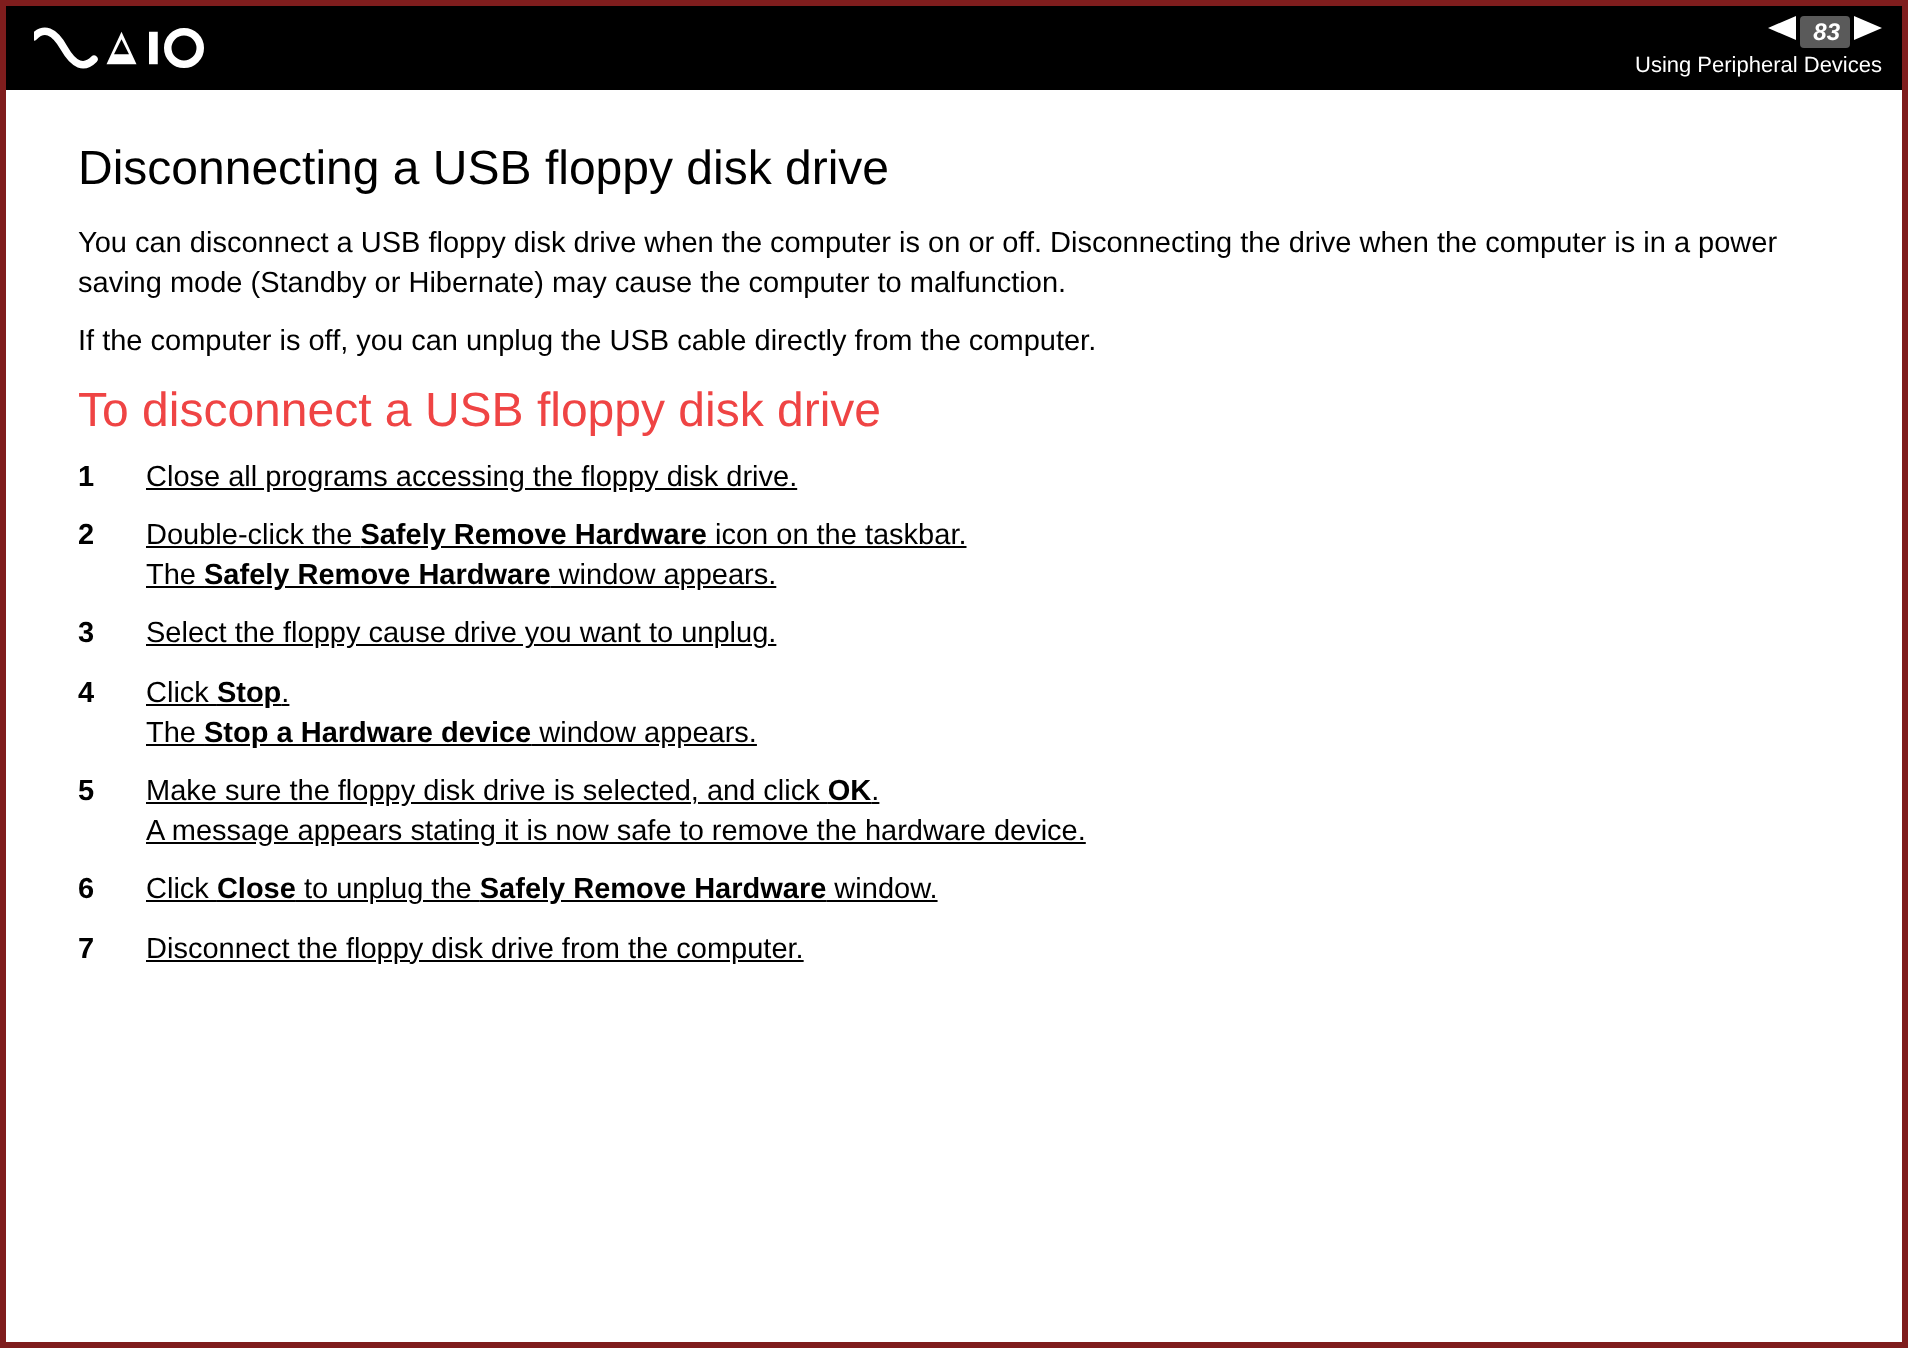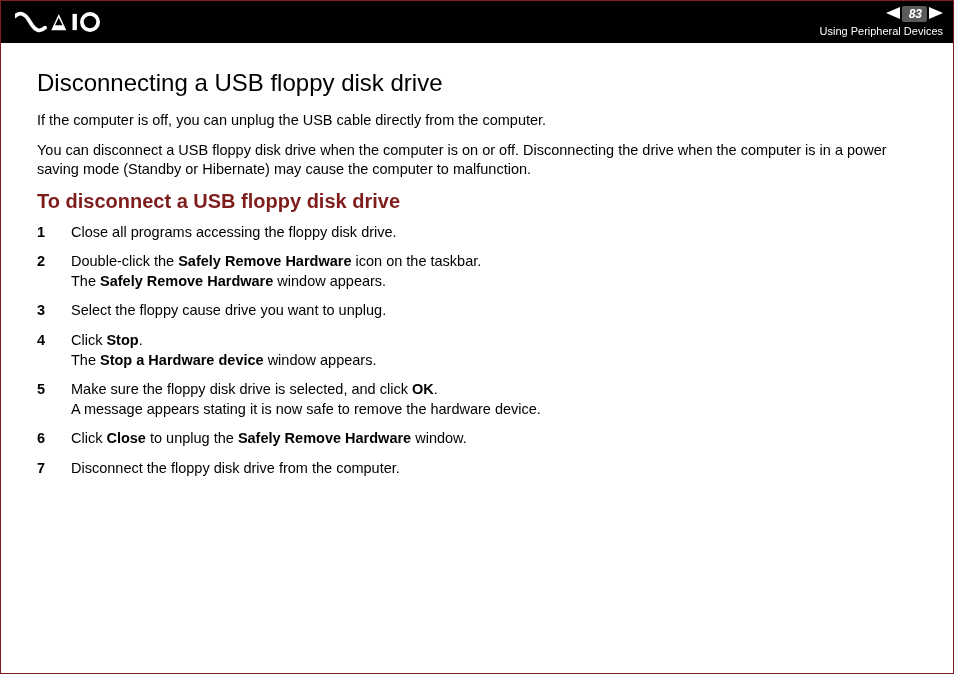--- a/index.html
+++ b/index.html
@@ -1,38 +1,38 @@
 <!DOCTYPE html>
 <html><head>
 <meta charset="utf-8">
 <style>
   * { margin: 0; padding: 0; box-sizing: border-box; }
   html, body { width: 954px; height: 674px; background: #fff; font-family: Arial, Helvetica, sans-serif; color: #000; }
-  .page { width: 954px; height: 674px; border: 1px solid #7f1d1d; position: relative; }
+  .page { width: 954px; height: 674px; border: 3px solid #7f1d1d; position: relative; }
   .header {
     background: #000; color: #fff; height: 42px; width: 100%;
     display: flex; align-items: center; justify-content: space-between;
     padding: 0 10px 0 14px;
   }
   .logo { display: flex; align-items: center; gap: 6px; }
   .logo svg { height: 22px; width: auto; }
   .header-right { display: flex; flex-direction: column; align-items: flex-end; gap: 2px; margin-top: -2px; }
   .pager { display: flex; align-items: center; gap: 2px; }
   .pager-num {
     background: #5a5a5a; color: #fff; font-style: italic; font-weight: bold;
     font-size: 12px; padding: 1px 5px 1px 7px; border-radius: 2px;
     display: inline-block; min-width: 20px; text-align: center;
   }
   .arrow-left, .arrow-right { display: inline-block; }
   .section-label { font-weight: normal; font-size: 11px; }
   .content { padding: 26px 36px 20px 36px; }
   h1 { font-size: 24px; font-weight: normal; margin-bottom: 14px; }
   .para { font-size: 14.5px; line-height: 1.35; margin-bottom: 10px; }
-  h2 { font-size: 20px; font-weight: bold; color: #7f1d1d; margin: 8px 0 10px 0; }
-  ol { list-style: none; counter-reset: step; }
+  h2 { font-size: 24px; font-weight: normal; color: #ef4444; margin: 8px 0 10px 0; }
+  ol { list-style: none; counter-reset: step; text-decoration: underline; }
   ol > li {
     counter-increment: step; position: relative; padding-left: 34px;
     font-size: 14.5px; line-height: 1.35; margin-bottom: 10px;
   }
   ol > li::before {
     content: counter(step);
     position: absolute; left: 0; top: 0;
     font-weight: bold; font-size: 14.5px; width: 20px;
   }
   b { font-weight: bold; }
@@ -69,22 +69,22 @@
               <polygon points="0,0 0,12 14,6" fill="#fff"></polygon>
             </svg>
         </span>
       </div>
       <div class="section-label">Using Peripheral Devices</div>
     </div>
   </div>
 
   <div class="content">
     <h1>Disconnecting a USB floppy disk drive</h1>
+    <p class="para">You can disconnect a USB floppy disk drive when the computer is on or off. Disconnecting the drive when the computer is in a power saving mode (Standby or Hibernate) may cause the computer to malfunction.</p>
     <p class="para">If the computer is off, you can unplug the USB cable directly from the computer.</p>
-    <p class="para">You can disconnect a USB floppy disk drive when the computer is on or off. Disconnecting the drive when the computer is in a power saving mode (Standby or Hibernate) may cause the computer to malfunction.</p>
     <h2>To disconnect a USB floppy disk drive</h2>
 
     <ol>
       <li><span>Close all programs accessing the floppy disk drive.</span></li>
 
       <li>
         <span>Double-click the </span><b>Safely Remove Hardware</b><span> icon on the taskbar.</span><br>
         <span>The </span><b>Safely Remove Hardware</b><span> window appears.</span>
       </li>
 

